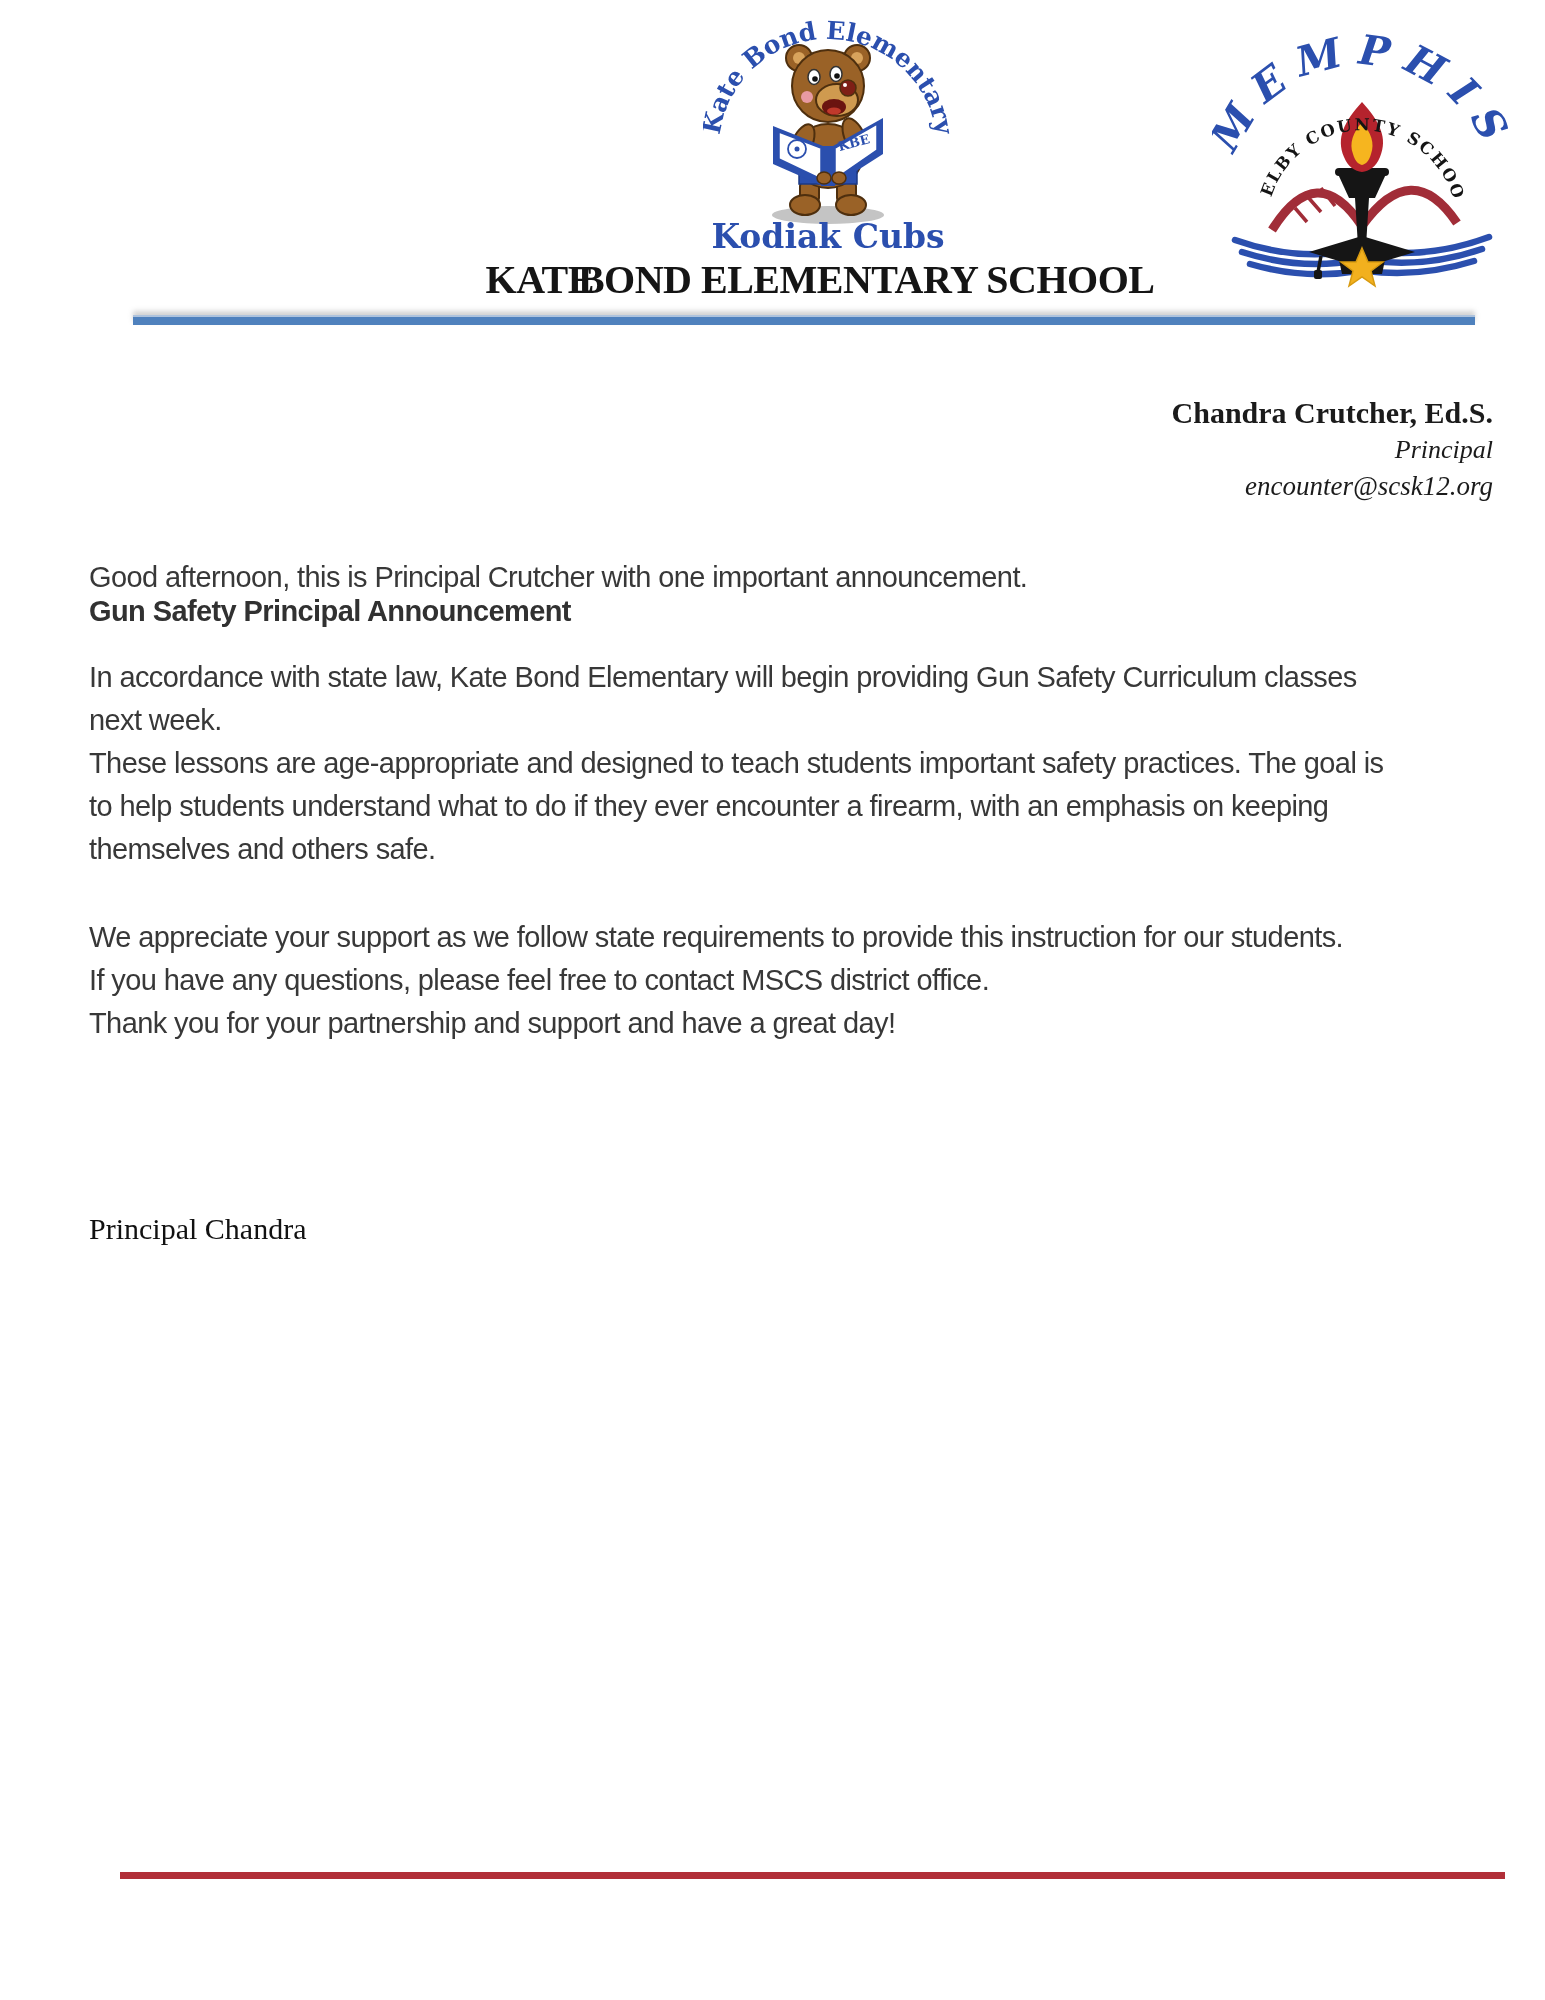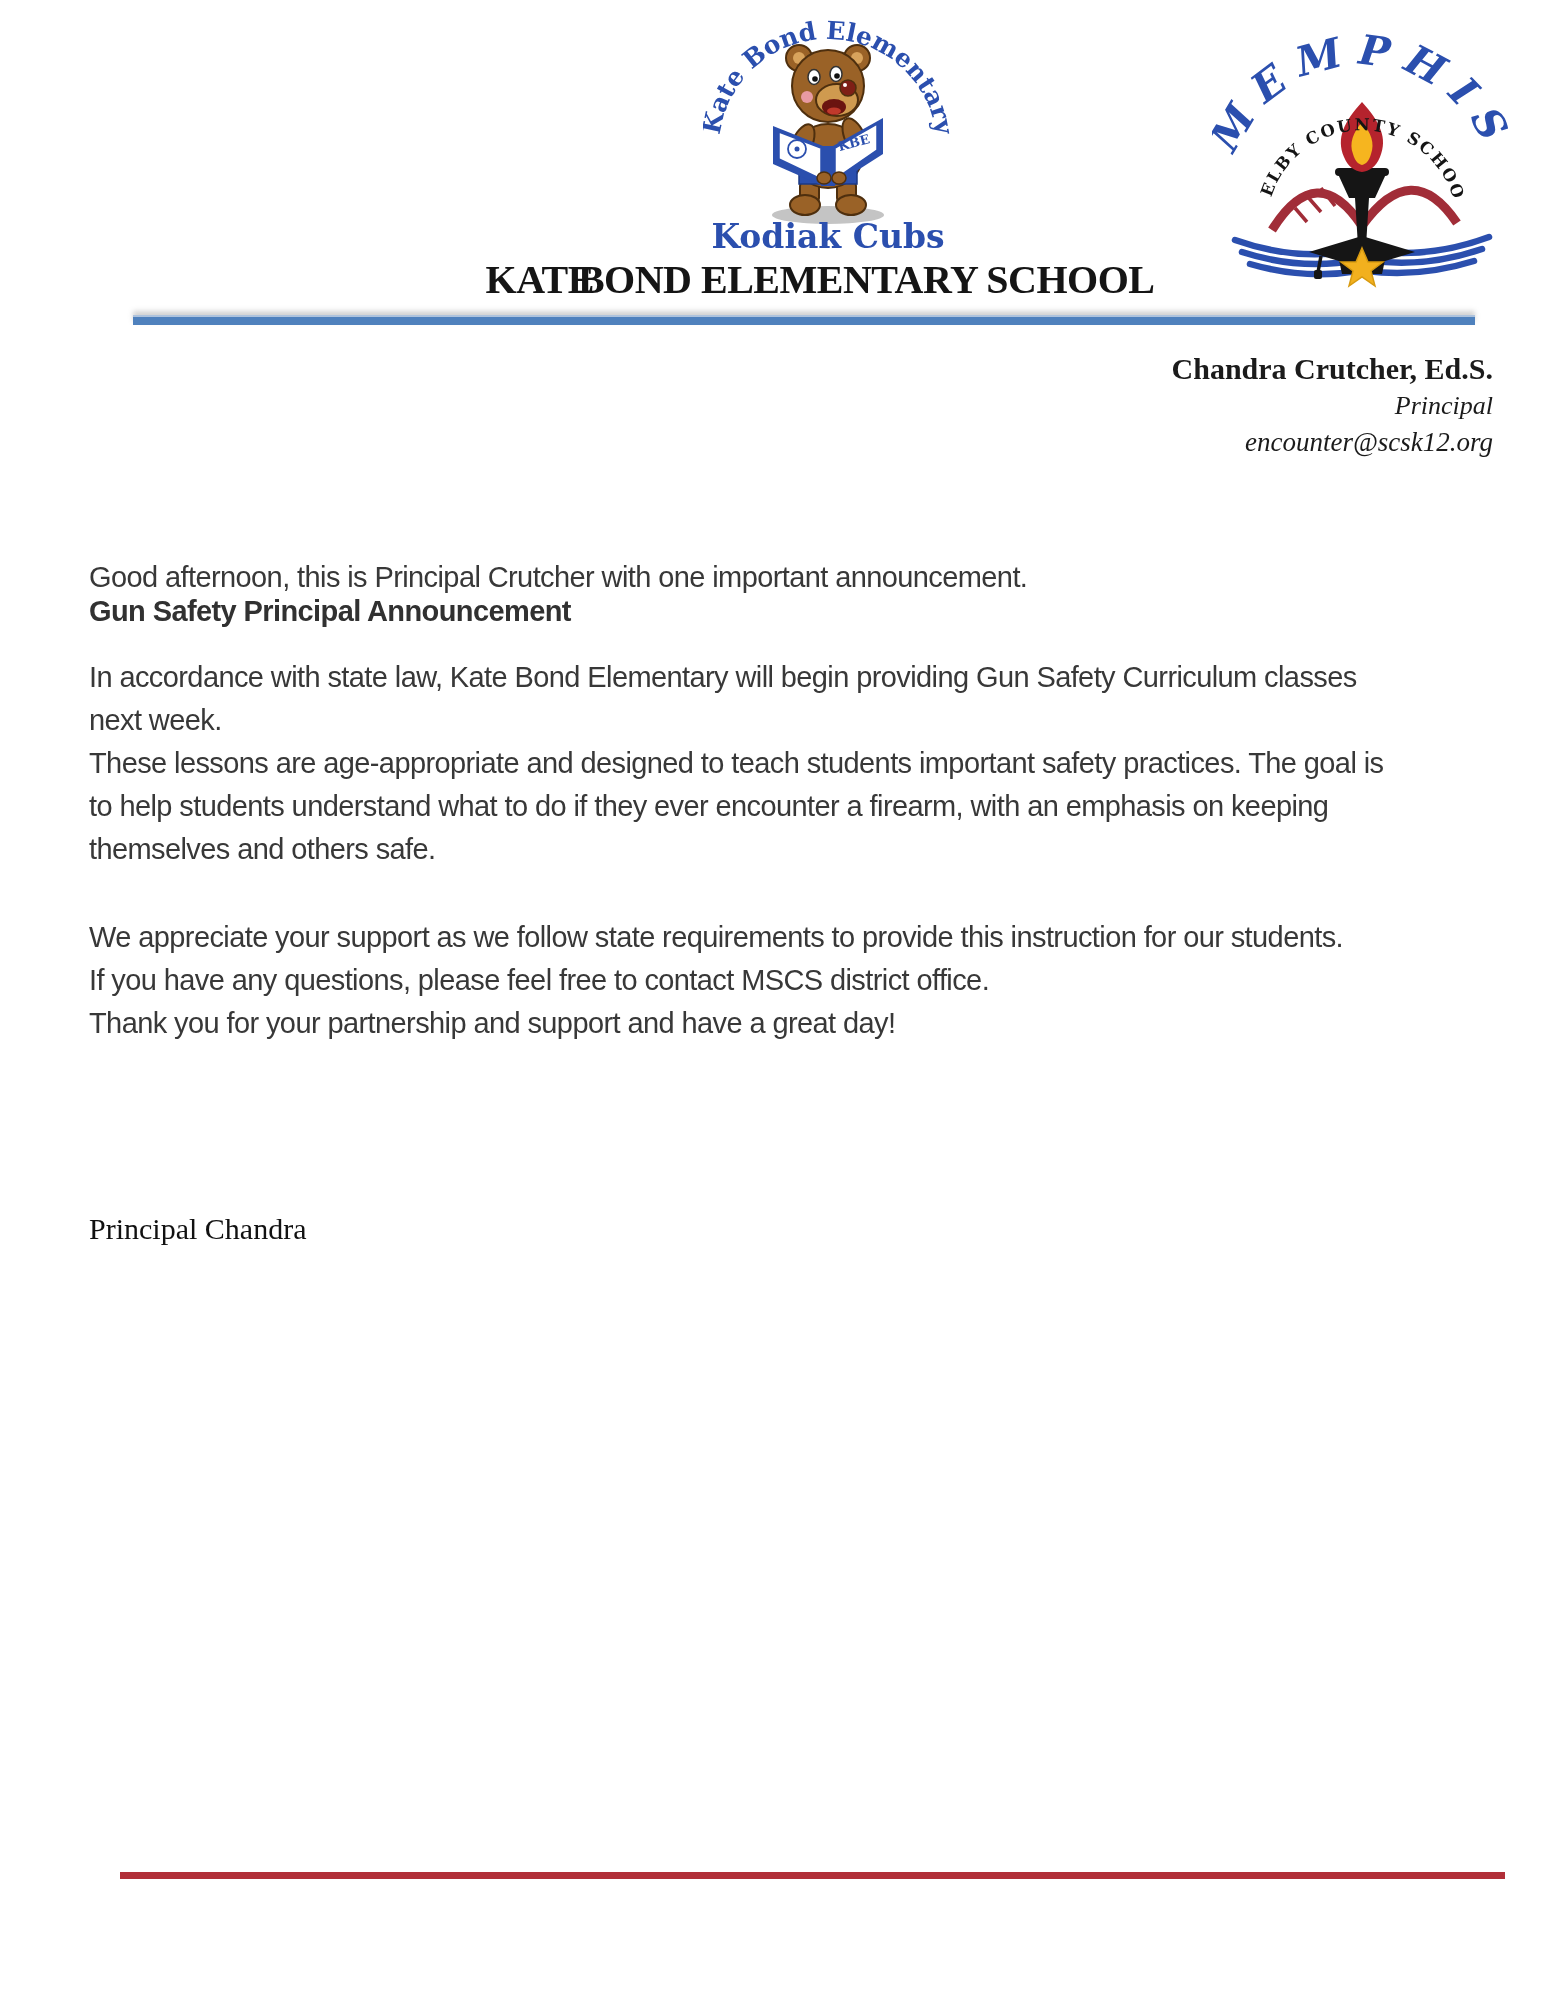--- a/index.html
+++ b/index.html
@@ -19,21 +19,21 @@
   .blue-rule{
     position:absolute;left:133px;top:315px;width:1342px;height:8px;
     border-top:2px solid #aec3dd;
     box-shadow:0 -4px 5px rgba(130,130,130,0.35);
   }
   
   .contact{
     position:absolute;right:52px;top:350px;text-align:right;
     font-family:"Liberation Serif",serif;color:#1b1b1b;line-height:37px;
   }
-  .contact .name{font-weight:700;font-size:30px;}
+  .contact .name{font-weight:700;font-size:30px;margin-top:44px;}
   .contact .role{font-size:26px;font-style:italic;}
   .contact .email{font-style:italic;font-size:27px;}
   
   .bodytext{
     position:absolute;left:89px;width:1425px;color:#383838;
     font-size:29px;letter-spacing:-0.6px;line-height:43px;white-space:pre-line;
   }
   .greeting{top:556px;}
   .body-heading{top:590px;font-weight:700;color:#313131;}
   .para1{top:656px;}

